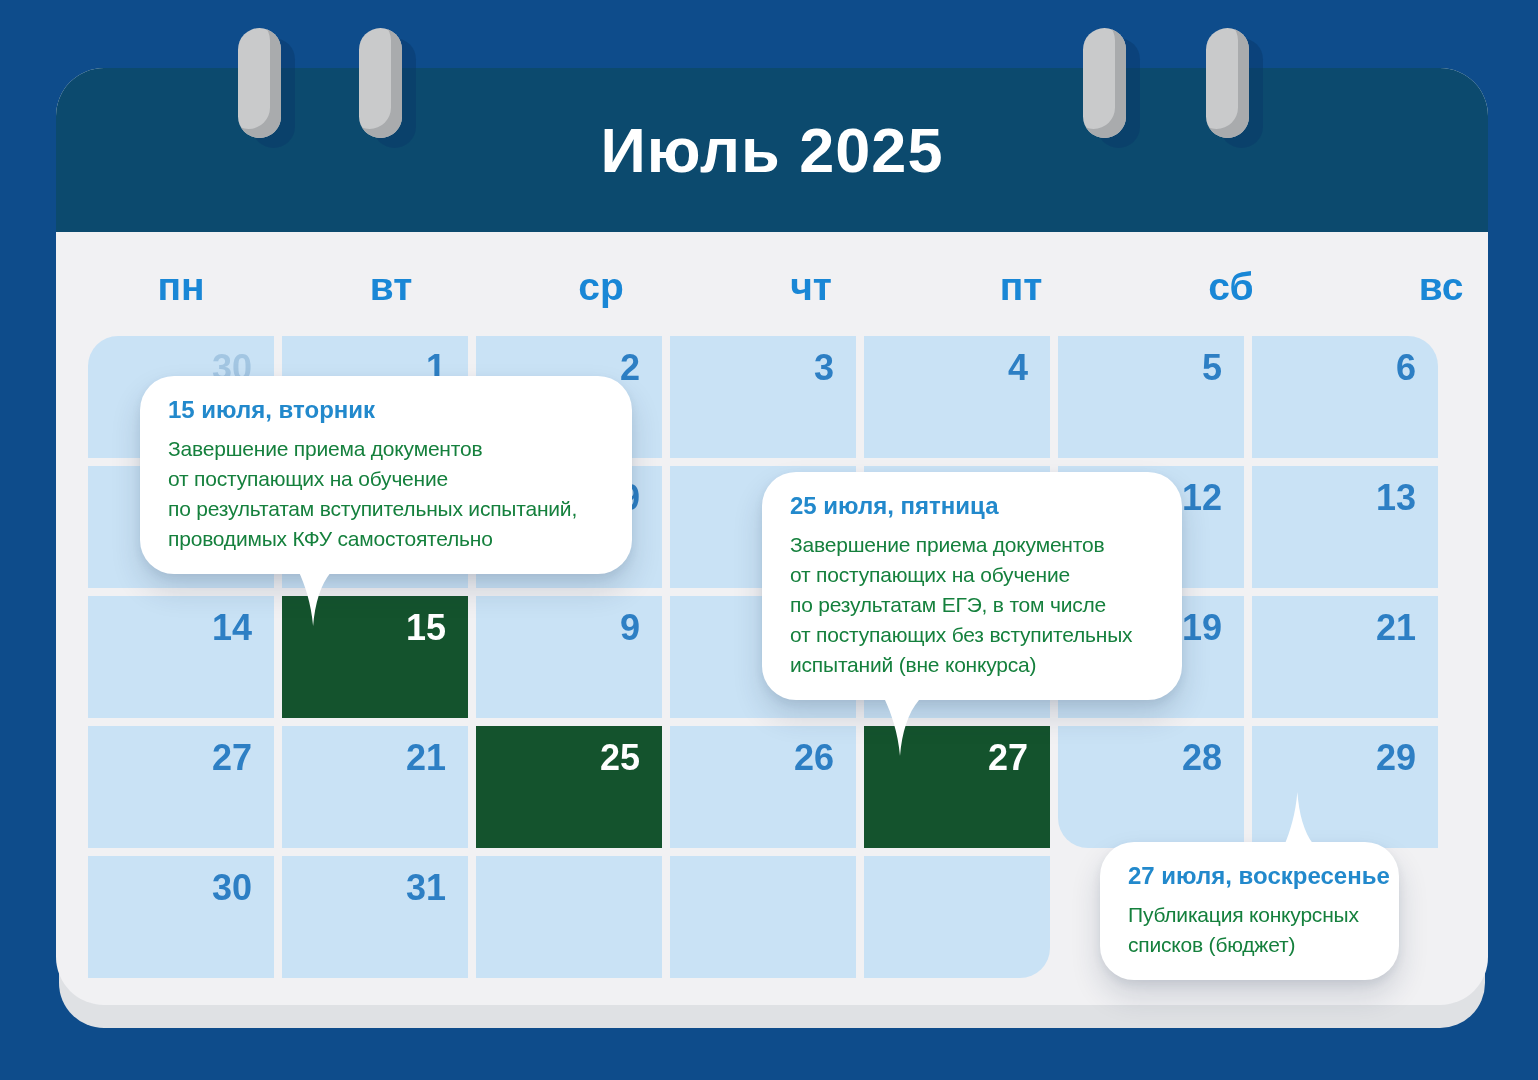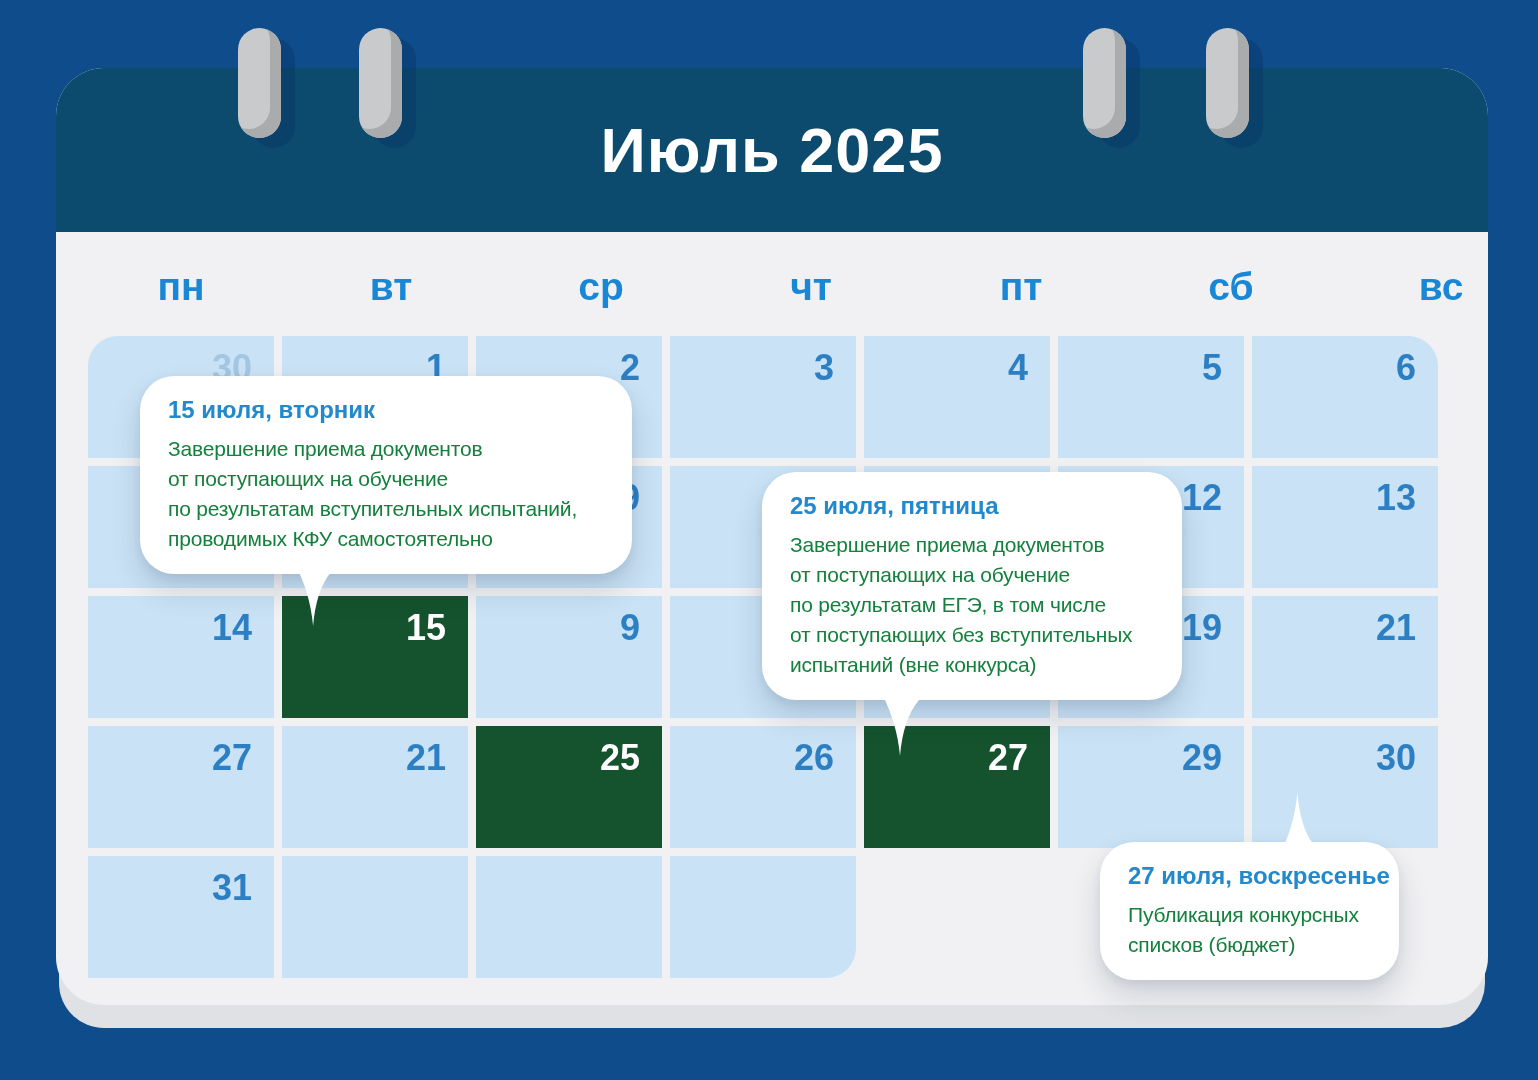--- a/index.html
+++ b/index.html
@@ -179,20 +179,23 @@
     <div class="cell hl">
         <span class="num">25</span>
       </div>
     <div class="cell">
         <span class="num">26</span>
       </div>
     <div class="cell hl">
         <span class="num">27</span>
       </div>
 
+    <div class="cell c-bl">
+        <span class="num">28</span>
+      </div>
     <div class="cell">
         <span class="num">29</span>
       </div>
     <div class="cell">
         <span class="num">30</span>
       </div>
     <div class="cell">
         <span class="num">31</span>
       </div>
     <div class="cell">

